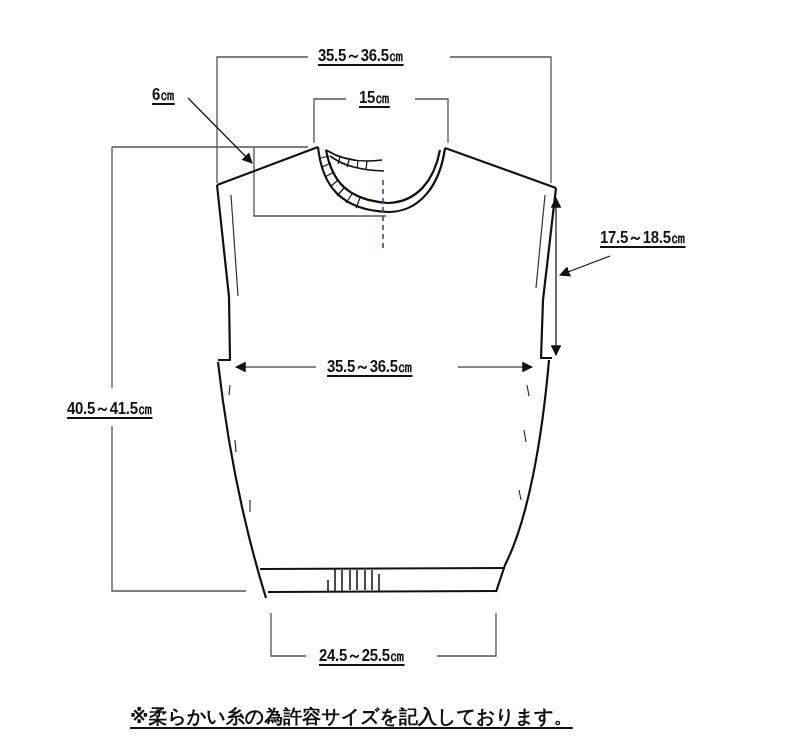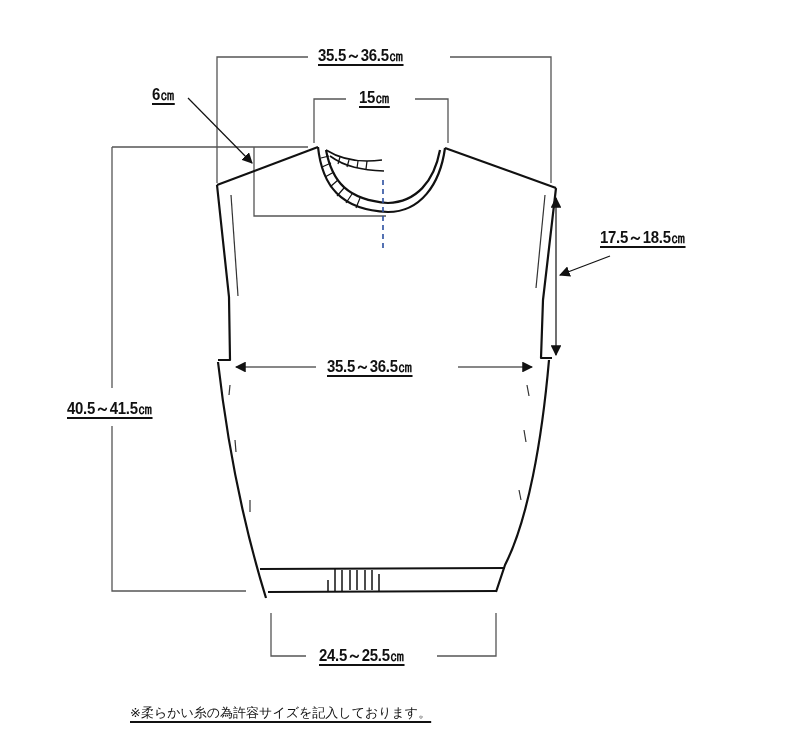--- a/index.html
+++ b/index.html
@@ -6,21 +6,21 @@
     body { width: 800px; height: 743px; position: relative; overflow: hidden; font-family: "Liberation Sans", sans-serif; }
     #sketch { position: absolute; left: 0; top: 0; width: 800px; height: 743px; }
     .dim-label {
       position: absolute; font-family: "Liberation Sans", sans-serif; font-weight: bold;
       font-size: 17px; color: #111; text-decoration: underline; text-decoration-thickness: 2px;
       text-underline-offset: 3px; white-space: nowrap; letter-spacing: -0.3px;
       transform: scaleX(0.88); transform-origin: left center;
     }
     .note {
       position: absolute; left: 130px; top: 704px; font-family: "DejaVu Sans", sans-serif;
-      font-weight: normal; font-size: 13px; color: #111; text-decoration: underline;
+      font-weight: bold; font-size: 19px; color: #111; text-decoration: underline;
       text-decoration-thickness: 2px; text-underline-offset: 4px; white-space: nowrap;
     }
   </style>
 </head>
 <body>
 
 <svg id="sketch" viewBox="0 0 800 743" xmlns="http://www.w3.org/2000/svg">
   <defs>
     <marker id="ah" viewBox="0 0 10 10" refX="9" refY="5" markerWidth="9" markerHeight="9" orient="auto-start-reverse">
       <path d="M0,0 L10,5 L0,10 z" fill="#111"></path>

